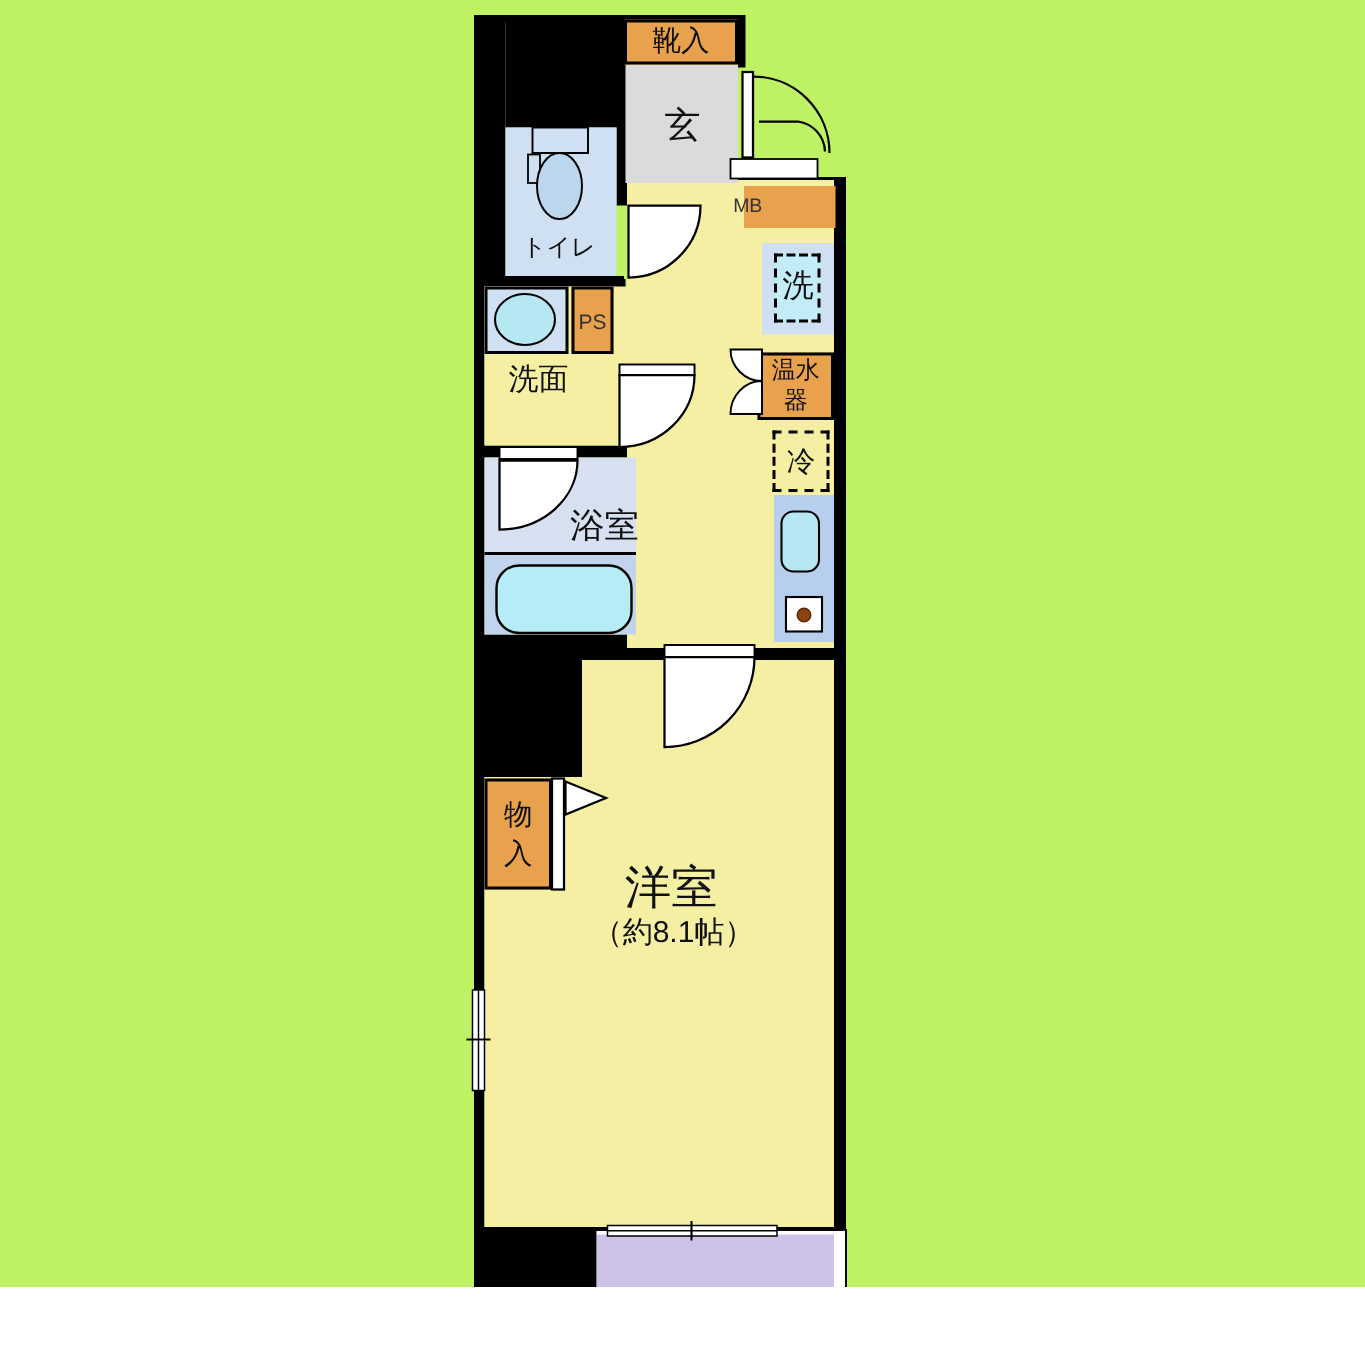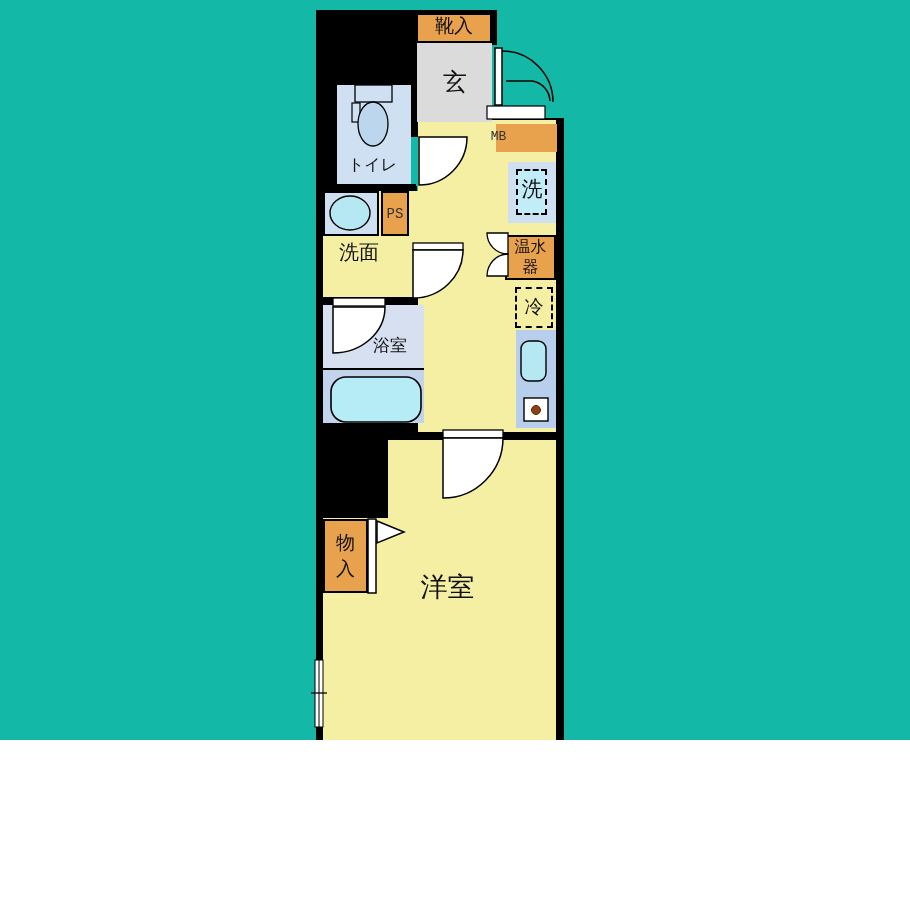--- a/index.html
+++ b/index.html
@@ -1,17 +1,17 @@
 <!DOCTYPE html>
 <html><head>
 <meta charset="utf-8">
 <style>
   html,body{margin:0;padding:0;background:#fff;}
-  #plan{position:relative;width:910px;height:740px;background:#14b8a6;overflow:hidden;
-        font-family:Liberation Mono, monospace;}
+  #plan{position:relative;width:910px;height:858px;background:#bef264;overflow:hidden;
+        font-family:Liberation Sans, sans-serif;}
   .abs{position:absolute;box-sizing:border-box;}
   .wall{position:absolute;background:#000;}
   .lbl{position:absolute;color:#101010;text-align:center;line-height:1.15;white-space:pre;}
   .muted{color:#333;}
   svg{position:absolute;left:0;top:0;}
 </style>
 </head>
 <body>
 
 <div id="plan">
@@ -110,17 +110,18 @@
 
   <div class="lbl" style="left:416px;top:17px;width:76px;font-size:19px;">靴入</div>
   <div class="lbl" style="left:418px;top:70px;width:74px;font-size:24px;">玄</div>
   <div class="lbl muted" style="left:468px;top:130px;width:61px;font-size:13px;">MB</div>
   <div class="lbl" style="left:330px;top:157px;width:85px;font-size:16px;">トイレ</div>
   <div class="lbl muted" style="left:381px;top:206px;width:28px;font-size:14px;">PS</div>
   <div class="lbl" style="left:323px;top:242px;width:72px;font-size:20px;">洗面</div>
   <div class="lbl" style="left:508px;top:179px;width:48px;font-size:21px;">洗</div>
   <div class="lbl" style="left:505px;top:238px;width:51px;font-size:16px;line-height:20px;"><span>温水</span><br><span>器</span></div>
   <div class="lbl" style="left:515px;top:298px;width:38px;font-size:19px;">冷</div>
-  <div class="lbl" style="left:350px;top:337px;width:80px;font-size:17px;">浴室</div>
+  <div class="lbl" style="left:363px;top:337px;width:80px;font-size:23px;">浴室</div>
   <div class="lbl" style="left:323px;top:531px;width:45px;font-size:19px;line-height:26px;"><span>物</span><br><span>入</span></div>
-  <div class="lbl" style="left:390px;top:574px;width:115px;font-size:27px;">洋室</div>
+  <div class="lbl" style="left:390px;top:574px;width:115px;font-size:31px;">洋室</div>
+  <div class="lbl" style="left:370px;top:611px;width:158px;font-size:20px;">（約8.1帖）</div>
 
 </div>
 
 </body></html>

